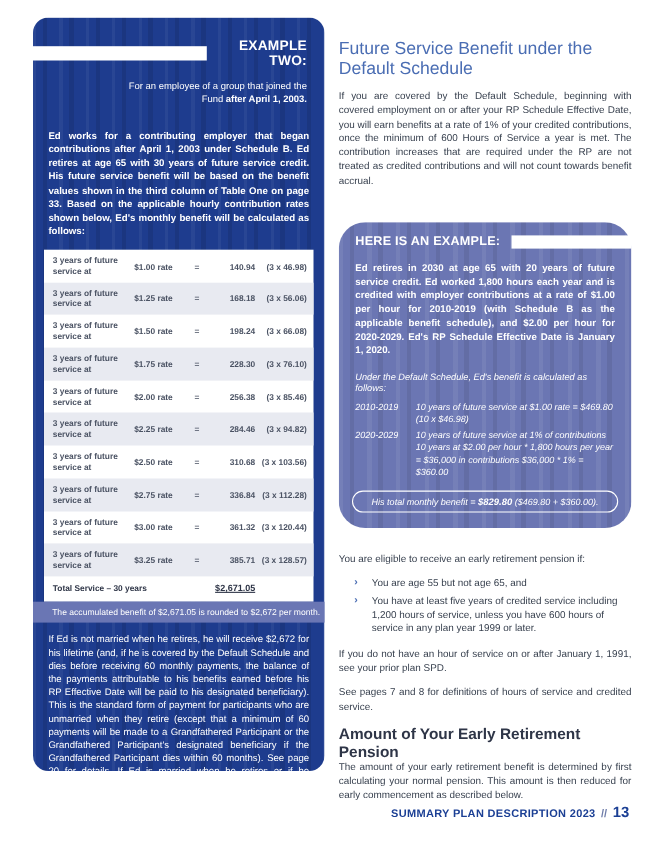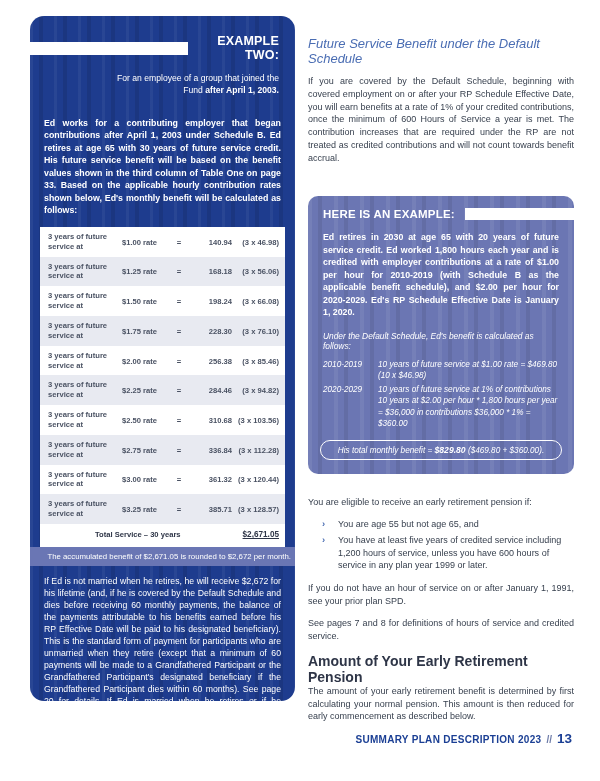--- a/index.html
+++ b/index.html
@@ -40,47 +40,47 @@
     background:#ffffff; color:#4a5263; margin:0 10px;
     font-size:7.6px;
   }
   .lb-row { display:flex; align-items:center; padding:5px 6px 5px 8px; min-height:26px;font-weight:bold; }
   .lb-row:nth-child(even) { background:#e8eaf1; }
   .lb-row .c-label { width:74px; line-height:1.3; }
   .lb-row .c-rate  { width:48px; padding-top:1px; }
   .lb-row .c-eq    { width:18px; text-align:center; padding-top:1px; }
   .lb-row .c-amt   { width:44px; text-align:right; padding-top:1px; }
   .lb-row .c-calc  { flex:1; text-align:right; padding-top:1px; }
-  .lb-total { display:flex; padding:6px 6px 7px 8px; font-weight:bold; color:#2e3547;justify-content:flex-end; }
+  .lb-total { display:flex; padding:6px 6px 7px 8px; font-weight:bold; color:#2e3547; }
   .lb-total .c-label { width:100px; line-height:1.35; }
   .lb-total .c-amt { width:84px; text-align:right; font-size:8.2px;text-decoration:underline; }
   .lb-band {
     background:#6a76b4; color:#ffffff; text-align:right;
     font-size:7.8px; padding:5px 4px; margin:0 0 9px 0;
   }
   .lb-bottom {
     font-size:8.7px; line-height:1.38; text-align:justify;
     padding:0 14px;
   }
 
   
   .right-col { position:absolute; left:308px; top:36px; width:266px; }
   .rc-h1 {
-    color:#4a6db3; font-size:13px; font-weight:normal; margin-bottom:9px;font-style:italic;
+    color:#4a6db3; font-size:16px; font-weight:normal; margin-bottom:9px;
   }
   .rc-p {
     color:#38414f; font-size:9px; line-height:1.42; text-align:justify;
     margin-bottom:10px;
   }
   .ex-box {
     background-color:#6b76b3;
     background-image:repeating-linear-gradient(90deg,
       rgba(255,255,255,0.07) 0 4px, transparent 4px 10px,
       rgba(0,0,0,0.08) 10px 14px, transparent 14px 26px);
-    border-radius:10px; color:#ffffff;
+    border-radius:24px; color:#ffffff;
     padding:12px 0 14px 0; margin-bottom:22px;margin-top:32px;
   }
   .ex-header { display:flex; align-items:center; margin-bottom:11px; }
   .ex-header .title {
     font-weight:bold; font-size:11.5px; letter-spacing:0.2px; padding-left:15px;
     white-space:nowrap;
   }
   .ex-header .bar { height:12px; background:#ffffff; flex:1; margin-left:10px; }
   .ex-para {
     font-weight:bold; font-size:8.8px; line-height:1.42; padding:0 15px;

